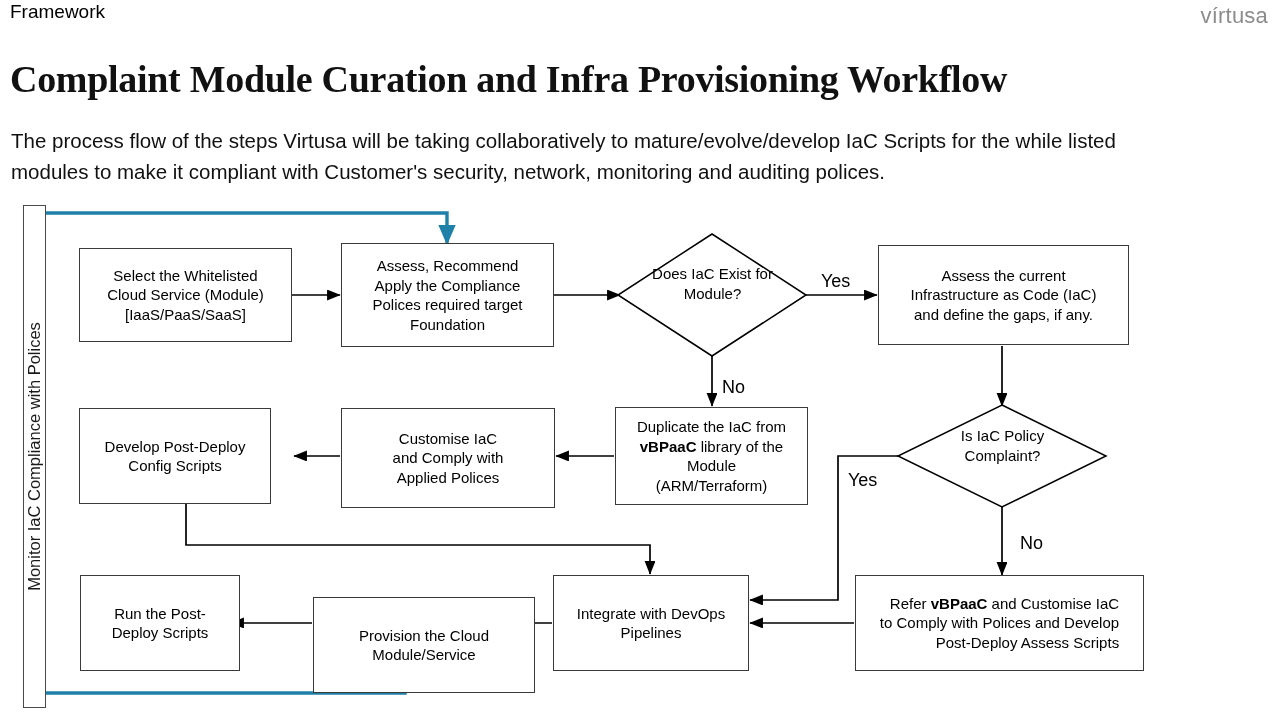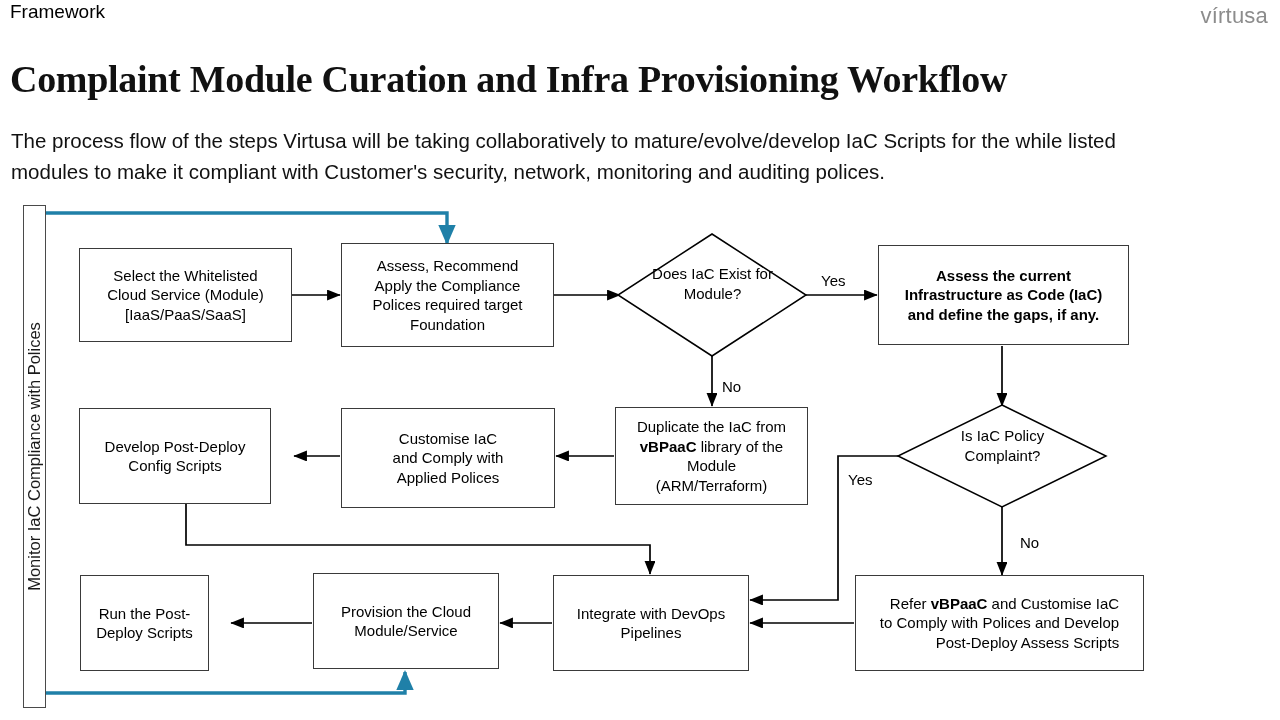--- a/index.html
+++ b/index.html
@@ -86,21 +86,21 @@
   .node-box b { font-weight: bold; }
   .diamond-label {
     position: absolute;
     text-align: center;
     font-size: 15px;
     line-height: 19.5px;
     pointer-events: none;
   }
   .edge-label {
     position: absolute;
-    font-size: 15px;
+    font-size: 18px;
     line-height: 18px;
     background: transparent;
   }
   #sidebar-band {
     position: absolute;
     left: 23px;
     top: 15px;
     width: 23px;
     height: 503px;
     box-sizing: border-box;
@@ -204,21 +204,21 @@
       <span class="txt">Foundation</span>
     </span>
   </div>
 
   <div class="diamond-label" style="left:640px; top:74px; width:145px;">
     <span class="txt">Does IaC</span>
     <span class="txt">Exist for</span>
     <span class="txt">Module?</span>
   </div>
 
-  <div class="node-box" style="left:878px; top:55px; width:251px; height:100px;font-weight:bold;">
+  <div class="node-box" style="left:878px; top:55px; width:251px; height:100px;">
     <span>
       <span class="txt">Assess the current</span>
       <span class="txt">Infrastructure as Code (IaC)</span>
       <span class="txt">and define the gaps, if any.</span>
     </span>
   </div>
 
   <div class="node-box" style="left:79px; top:218px; width:192px; height:96px;">
     <span>
       <span class="txt">Develop Post-Deploy</span>
@@ -242,28 +242,28 @@
       <span class="txt">(ARM/Terraform)</span>
     </span>
   </div>
 
   <div class="diamond-label" style="left:930px; top:236px; width:145px;">
     <span class="txt">Is</span>
     <span class="txt">IaC Policy</span>
     <span class="txt">Complaint?</span>
   </div>
 
-  <div class="node-box" style="left:80px; top:385px; width:129px; height:96px;">
+  <div class="node-box" style="left:80px; top:385px; width:160px; height:96px;">
     <span>
       <span class="txt">Run the Post-</span>
       <span class="txt">Deploy Scripts</span>
     </span>
   </div>
 
-  <div class="node-box" style="left:313px; top:383px; width:186px; height:96px;">
+  <div class="node-box" style="left:313px; top:407px; width:222px; height:96px;">
     <span>
       <span class="txt">Provision the Cloud</span>
       <span class="txt">Module/Service</span>
     </span>
   </div>
 
   <div class="node-box" style="left:553px; top:385px; width:196px; height:96px;">
     <span>
       <span class="txt">Integrate with DevOps</span>
       <span class="txt">Pipelines</span>

